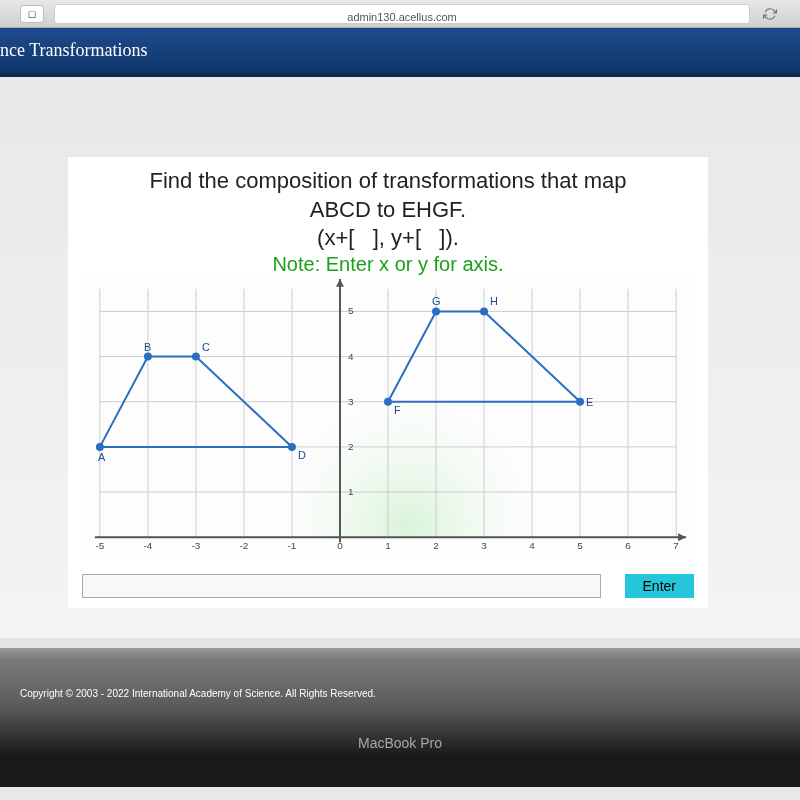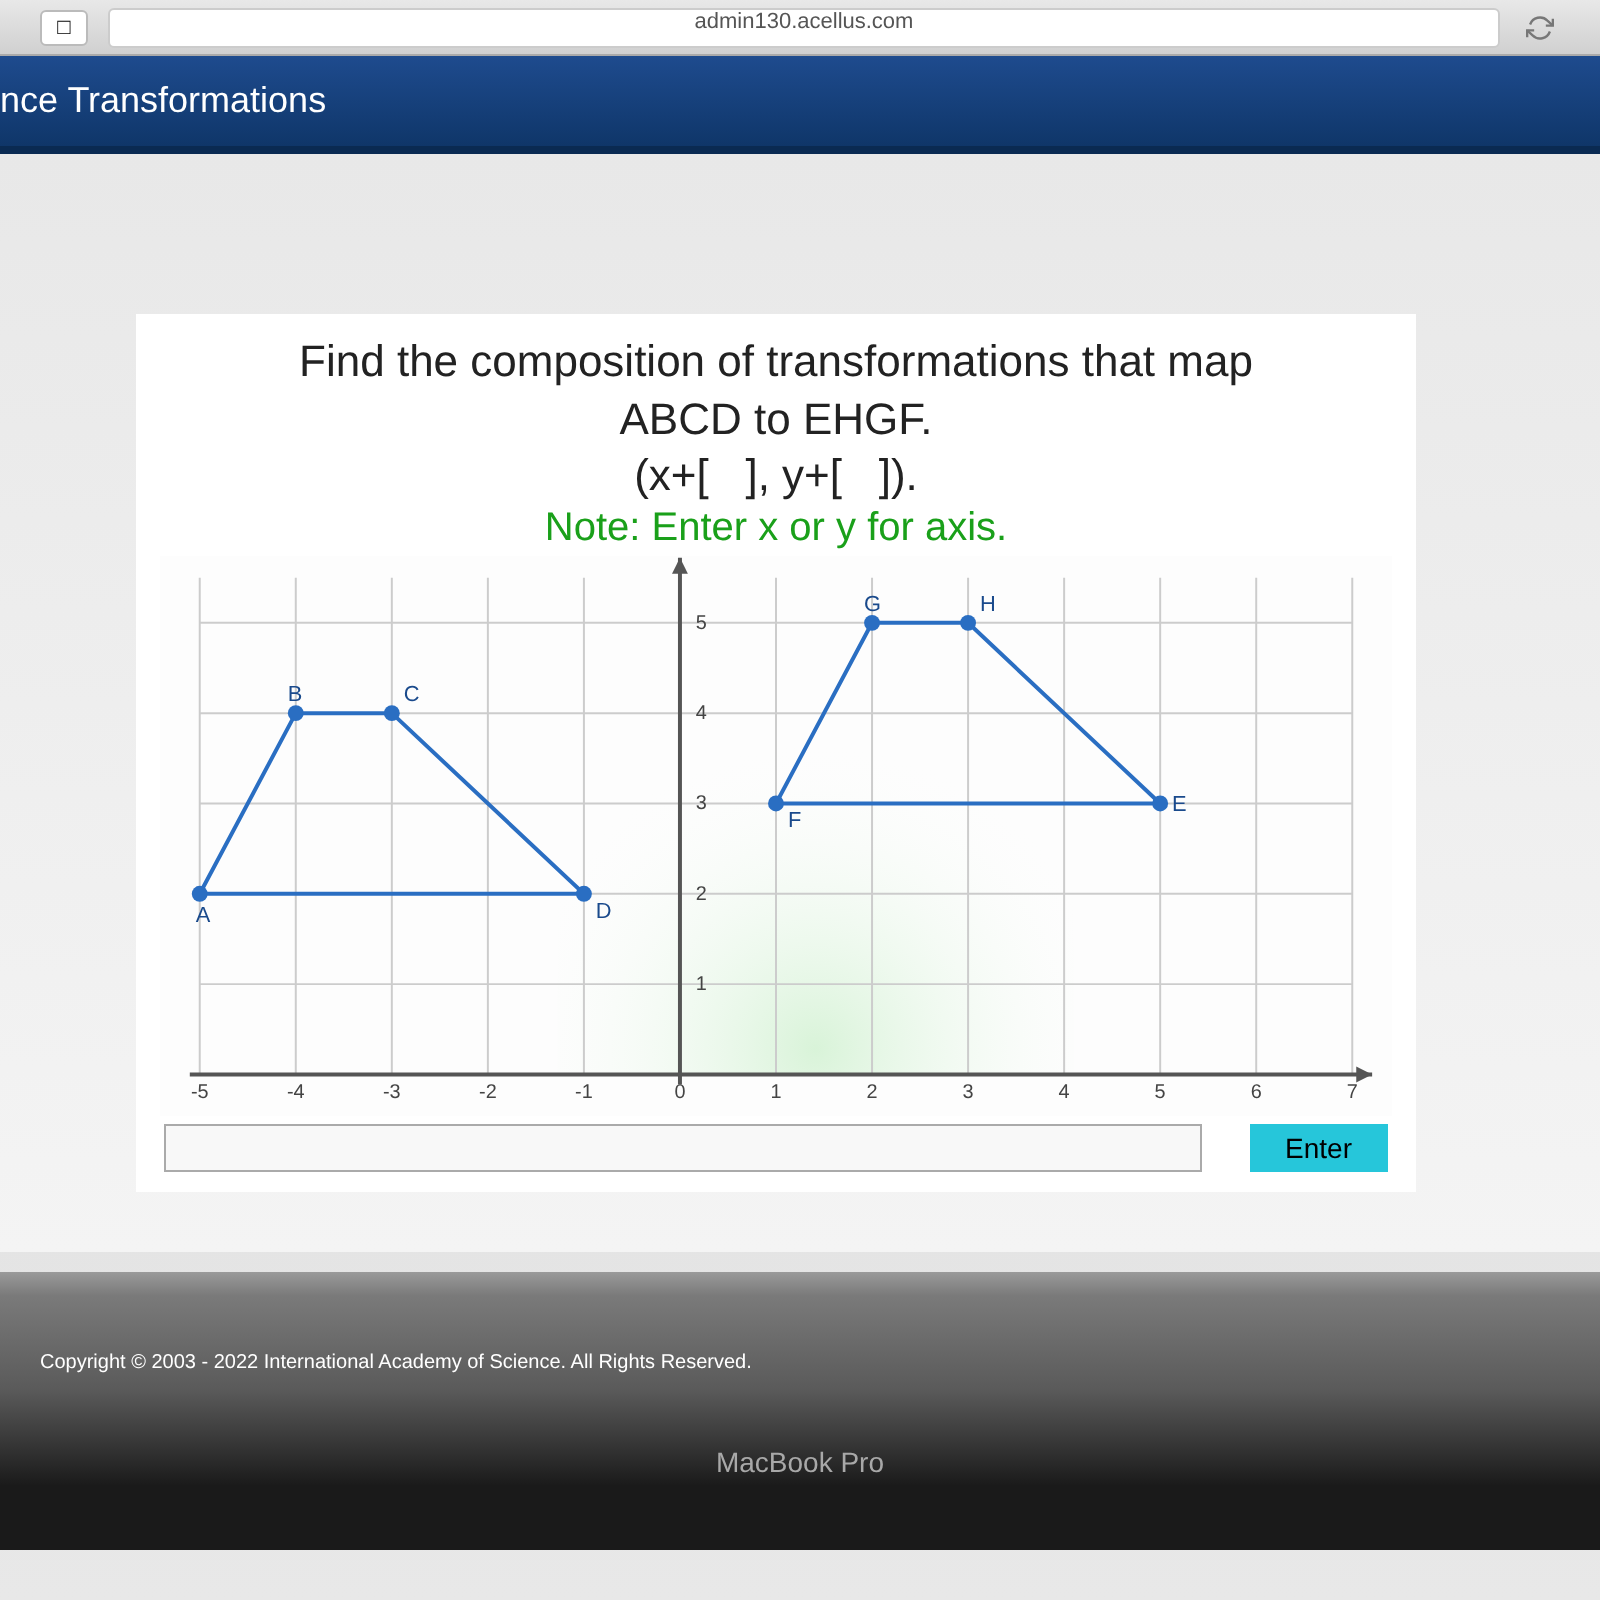--- a/index.html
+++ b/index.html
@@ -29,36 +29,37 @@
       font-size: 11px;
     }
     .url-bar {
       flex: 1;
       height: 20px;
       background: #fff;
       border: 1px solid #ccc;
       border-radius: 3px;
       font-size: 11px;
       display: flex;
-      align-items: flex-start;
+      align-items: flex-end;
       justify-content: center;
       color: #555;
     }
     .reload-btn {
       width: 20px; height: 20px;
       display: flex; align-items: center; justify-content: center;
       color: #777;
     }
     .header-band {
       background: linear-gradient(180deg, #1e4b8e, #0f3669);
       color: #fff;
       padding: 12px 0 12px 0;
       font-size: 18px;
       text-align: left;
       border-bottom: 4px solid #0a2a52;
+      font-family: Liberation Serif, serif;
     }
     .content-wrap {
       background: linear-gradient(180deg, #e8e8e8, #f4f4f4);
       padding: 80px 60px 30px 36px;
     }
     .problem-card {
       background: #fff;
       max-width: 640px;
       margin: 0 auto;
       padding: 10px 12px 8px 12px;
@@ -84,21 +85,21 @@
     }
     .graph-area {
       position: relative;
       height: 280px;
       margin: 2px auto 0;
       background: #fdfdfd;
     }
     .answer-row {
       display: flex;
       gap: 24px;
-      margin-top: 4px;
+      margin-top: 16px;
       padding: 0 2px 2px 2px;
     }
     .answer-input {
       flex: 1;
       height: 24px;
       border: 1px solid #aaa;
       background: #f8f8f8;
     }
     .enter-btn {
       background: #26c6da;

